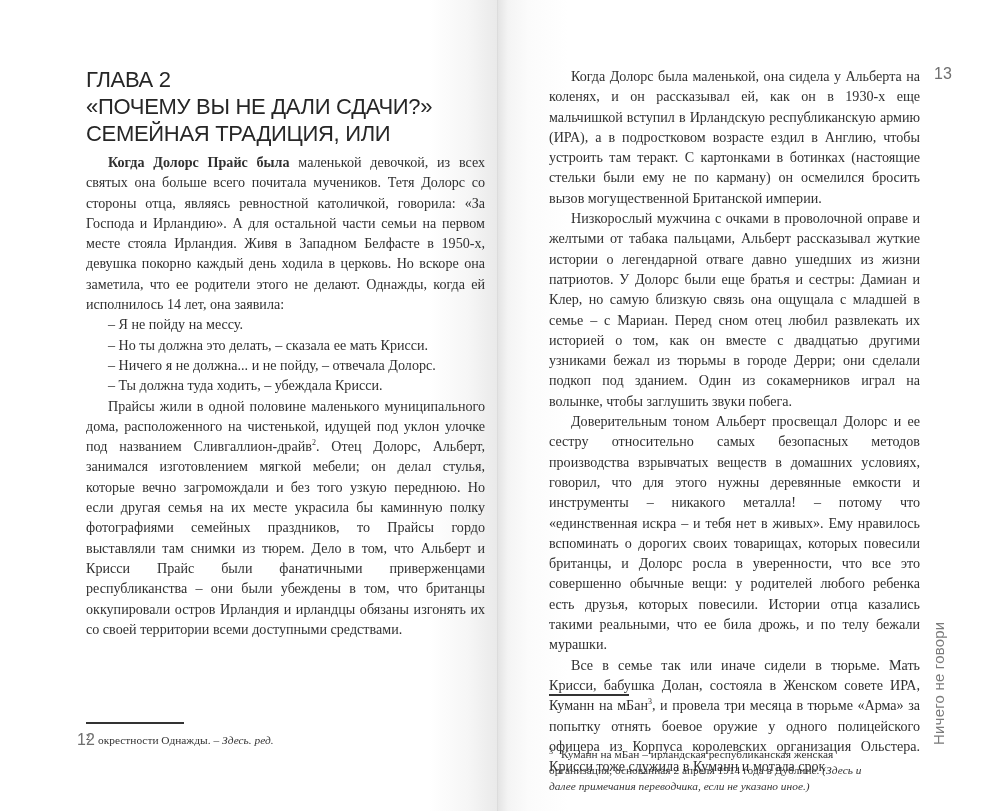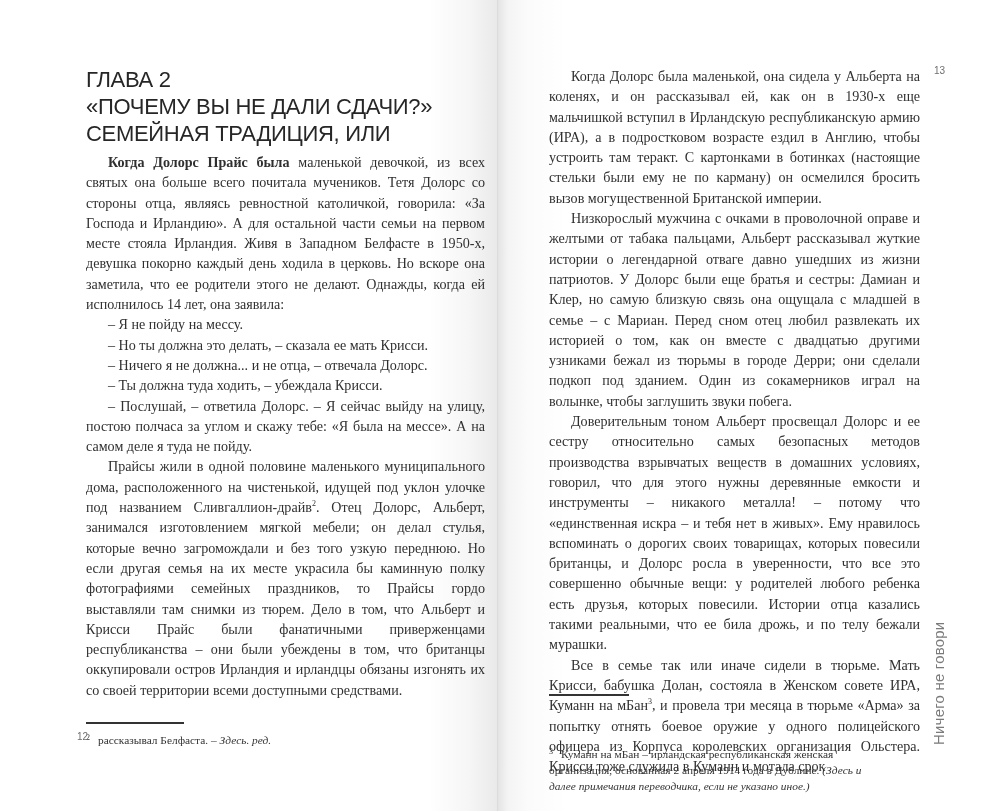--- a/index.html
+++ b/index.html
@@ -49,21 +49,21 @@
   .footnote {
     position: absolute; font-size: 11.4px; line-height: 16px; color: #333;
   }
   .footnote sup { font-size: 8px; vertical-align: 4px; margin-right: 8px; }
   .footnote .ital { font-style: italic; }
   .fn-left { left: 86px; top: 730px; width: 380px; }
   .fn-right { left: 549px; top: 744px; width: 340px; }
   .page-num {
     position: absolute;
     font-family: "Liberation Sans", "DejaVu Sans", sans-serif;
-    font-size: 10px; color: #6f6f6f;
+    font-size: 16px; color: #6f6f6f;
   }
   .pn-left { left: 53px; top: 731px; margin-left: 24px; }
   .pn-right { left: 934px; top: 65px; }
   .running-title {
     position: absolute; left: 930px; top: 745px;
     transform-origin: left top; transform: rotate(-90deg);
     font-family: "Liberation Sans", "DejaVu Sans", sans-serif;
     font-size: 15px; color: #7a7a7a; white-space: nowrap; letter-spacing: 0.2px;
   }
   sup.ref { font-size: 8px; vertical-align: 6px; line-height: 0; }
@@ -77,29 +77,28 @@
     <h1 class="chapter-title" style="margin:0;">
       <div>ГЛАВА 2</div>
       <div>«ПОЧЕМУ ВЫ НЕ ДАЛИ СДАЧИ?»</div>
       <div>СЕМЕЙНАЯ ТРАДИЦИЯ, ИЛИ</div>
     </h1>
 
     <div class="text-block left-text">
       <p class="para"><span class="lead">Когда Долорс Прайс была</span><span> маленькой девочкой, из всех святых она больше всего почитала мучеников. Тетя Долорс со стороны отца, являясь ревностной католичкой, говорила: «За Господа и Ирландию». А для остальной части семьи на первом месте стояла Ирландия. Живя в Западном Белфасте в 1950-х, девушка покорно каждый день ходила в церковь. Но вскоре она заметила, что ее родители этого не делают. Однажды, когда ей исполнилось 14 лет, она заявила:</span></p>
       <p class="para">– Я не пойду на мессу.</p>
       <p class="para">– Но ты должна это делать, – сказала ее мать Крисси.</p>
-      <p class="para">– Ничего я не должна... и не отца, – отвечала Долорс.</p>
+      <p class="para">– Ничего я не должна... и не пойду, – отвечала Долорс.</p>
       <p class="para">– Ты должна туда ходить, – убеждала Крисси.</p>
-      <p class="para">– Послушай, – ответила Долорс. – Я сейчас выйду на улицу, постою полчаса за углом и скажу тебе: «Я была на мессе». А на самом деле я туда не пойду.</p>
       <p class="para"><span>Прайсы жили в одной половине маленького муниципального дома, расположенного на чистенькой, идущей под уклон улочке под названием Сливгаллион-драйв</span><sup class="ref">2</sup><span>. Отец Долорс, Альберт, занимался изготовлением мягкой мебели; он делал стулья, которые вечно загромождали и без того узкую переднюю. Но если другая семья на их месте украсила бы каминную полку фотографиями семейных праздников, то Прайсы гордо выставляли там снимки из тюрем. Дело в том, что Альберт и Крисси Прайс были фанатичными приверженцами республиканства – они были убеждены в том, что британцы оккупировали остров Ирландия и ирландцы обязаны изгонять их со своей территории всеми доступными средствами.</span></p>
     </div>
 
     <div class="footnote-rule fn-left-rule"></div>
     <div class="footnote fn-left">
-      <sup>2</sup><span>рассказывал Белфаста. – </span><span class="ital">Здесь. ред.</span>
+      <sup>2</sup><span>окрестности Однажды. – </span><span class="ital">Здесь. ред.</span>
     </div>
 
     <div class="page-num pn-left">12</div>
   </div>
 
   <div class="gutter-line"></div>
 
   <div class="page page-right"></div>
 
   <div class="text-block right-text">

